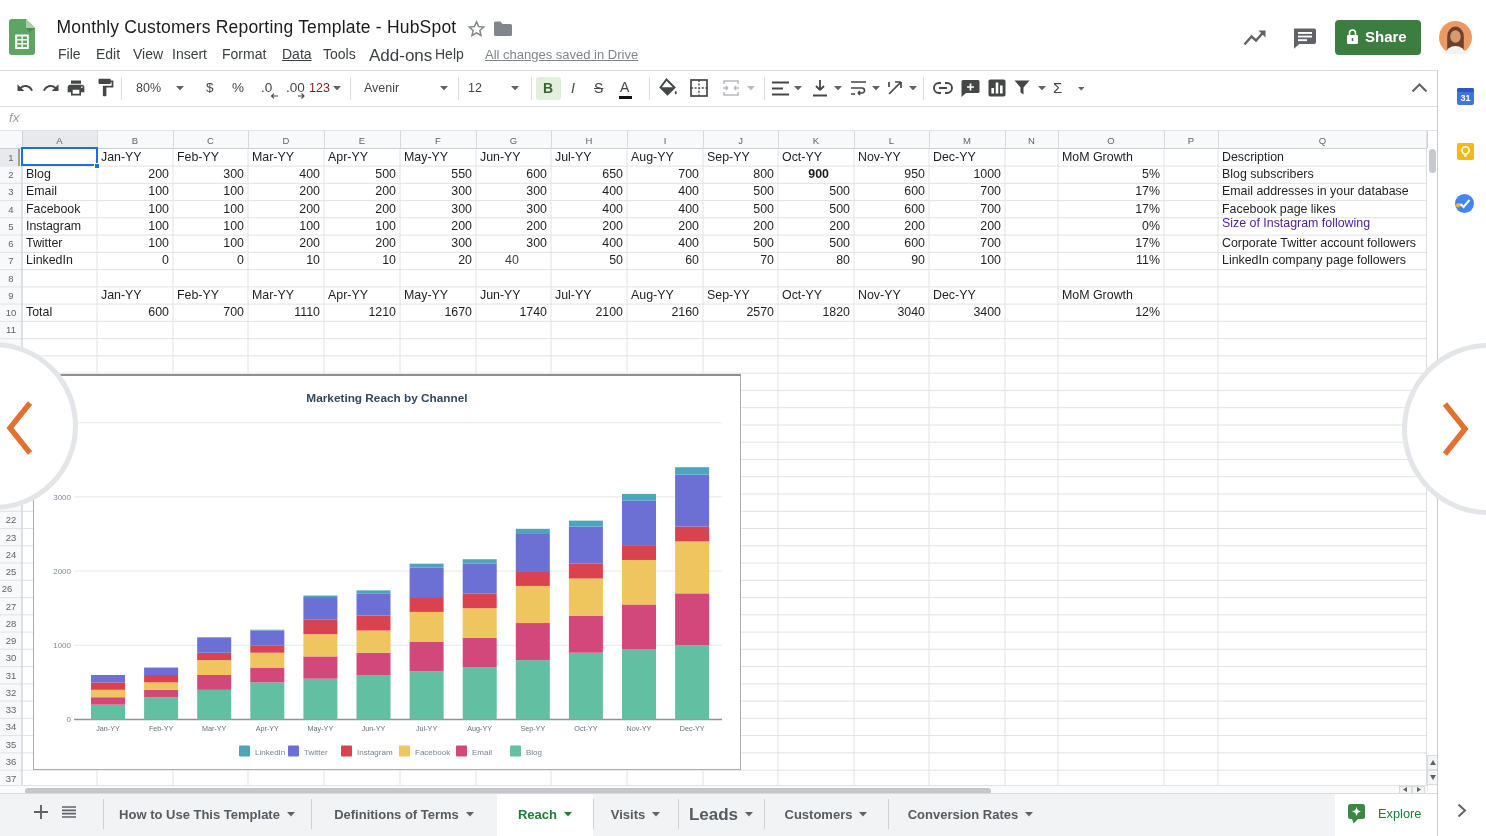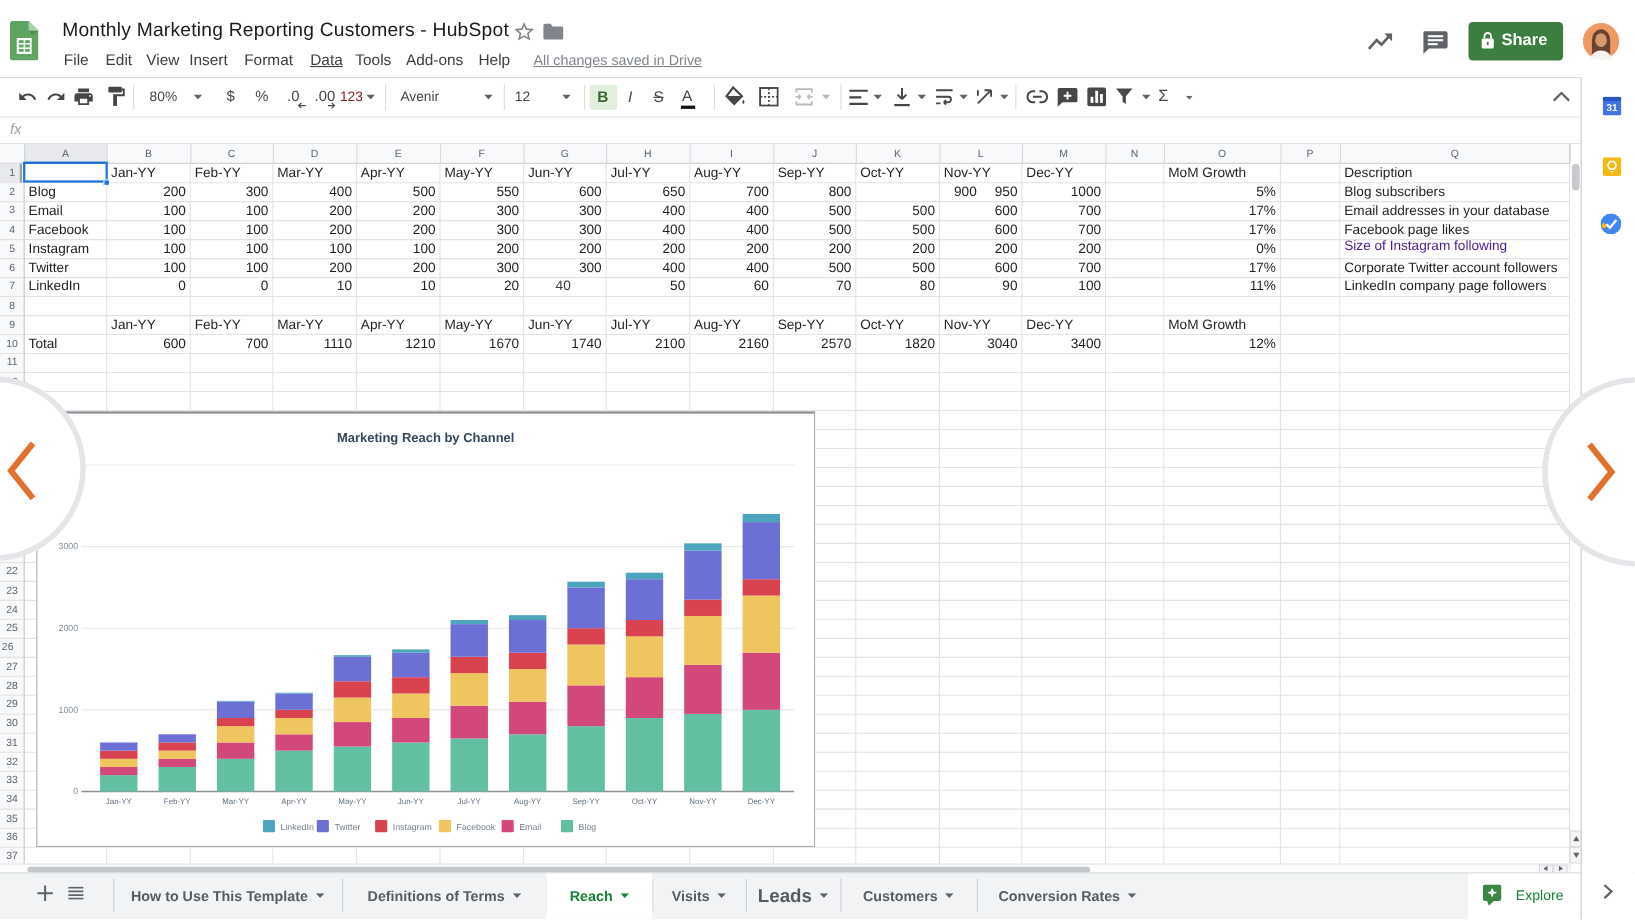--- a/index.html
+++ b/index.html
@@ -13,35 +13,35 @@
 <path d="M17 0 l9 9 h-9 z" fill="#a8d3aa"></path>
 <path d="M17 9 h9 l-5.5 4 z" fill="#44793f" opacity="0.55"></path>
 <rect x="6.2" y="15.5" width="13.6" height="14.5" fill="#fff"></rect>
 <rect x="8.2" y="17.5" width="4.3" height="2.6" fill="#5fa463"></rect>
 <rect x="13.8" y="17.5" width="4.3" height="2.6" fill="#5fa463"></rect>
 <rect x="8.2" y="21.5" width="4.3" height="2.6" fill="#5fa463"></rect>
 <rect x="13.8" y="21.5" width="4.3" height="2.6" fill="#5fa463"></rect>
 <rect x="8.2" y="25.5" width="4.3" height="2.6" fill="#5fa463"></rect>
 <rect x="13.8" y="25.5" width="4.3" height="2.6" fill="#5fa463"></rect>
 </svg>
-<div class="ab ct" id="doctitle" style="left:56.5px;top:16.5px;font-size:17.5px;letter-spacing:0.2px;color:#1b1b1b;">Monthly Marketing Reporting Customers - HubSpot</div>
+<div class="ab ct" id="doctitle" style="left:56.5px;top:16.5px;font-size:17.5px;letter-spacing:0.2px;color:#1b1b1b;">Monthly Customers Reporting Template - HubSpot</div>
 <svg class="ab" style="left:467px;top:20px;" width="19" height="18" viewBox="0 0 19 18">
 <path d="M9.5 1.8 l2.1 4.7 5.1 0.5 -3.8 3.4 1.1 5 -4.5 -2.6 -4.5 2.6 1.1 -5 -3.8 -3.4 5.1 -0.5 z" fill="none" stroke="#80868b" stroke-width="1.5"></path>
   </svg>
 <svg class="ab" style="left:493px;top:21px;" width="20" height="16" viewBox="0 0 20 16">
 <path d="M1 2 a1.5 1.5 0 0 1 1.5 -1.5 h5 l2 2.5 h8 a1.5 1.5 0 0 1 1.5 1.5 v9 a1.5 1.5 0 0 1 -1.5 1.5 h-15 a1.5 1.5 0 0 1 -1.5 -1.5 z" fill="#80868b"></path>
   </svg>
 <div class="ab ct" style="left:58px;top:46px;font-size:14px;color:#3c4043;">File</div>
 <div class="ab ct" style="left:96px;top:46px;font-size:14px;color:#3c4043;">Edit</div>
 <div class="ab ct" style="left:133px;top:46px;font-size:14px;color:#3c4043;">View</div>
 <div class="ab ct" style="left:172px;top:46px;font-size:14px;color:#3c4043;">Insert</div>
 <div class="ab ct" style="left:222px;top:46px;font-size:14px;color:#3c4043;">Format</div>
 <div class="ab ct" style="left:282px;top:46px;font-size:14px;color:#3c4043;text-decoration:underline;">Data</div>
 <div class="ab ct" style="left:323px;top:46px;font-size:14px;color:#3c4043;">Tools</div>
-<div class="ab ct" style="left:369px;top:46px;font-size:14px;color:#3c4043;">Add-ons</div>
+<div class="ab ct" style="left:369px;top:46px;font-size:17px;color:#3c4043;">Add-ons</div>
 <div class="ab ct" style="left:435px;top:46px;font-size:14px;color:#3c4043;">Help</div>
 <div class="ab ct" style="left:485px;top:46.5px;font-size:13px;color:#80868b;text-decoration:underline;">All changes saved in Drive</div>
 <svg class="ab" style="left:1243px;top:28px;" width="26" height="19" viewBox="0 0 26 19">
 <path d="M1.5 16.5 L8.5 8.5 L13 12.5 L21 3.5" fill="none" stroke="#5f6368" stroke-width="2.4"></path>
 <path d="M15.5 2.5 h7 v7 z" fill="#5f6368"></path>
   </svg>
 <svg class="ab" style="left:1294px;top:27px;" width="23" height="23" viewBox="0 0 23 23">
 <path d="M2 1.5 h19 a1.8 1.8 0 0 1 1.8 1.8 v12 a1.8 1.8 0 0 1 -1.8 1.8 h-15 l-5.8 5.3 v-19.1 a1.8 1.8 0 0 1 1.8 -1.8 z" fill="#5f6368" transform="translate(-0.8,0)"></path>
 <rect x="4" y="5" width="14" height="1.9" fill="#fff"></rect>
 <rect x="4" y="8.6" width="14" height="1.9" fill="#fff"></rect>
@@ -334,21 +334,21 @@
 <div class="ab ct" style="left:26px;top:166.1px;height:17.26px;line-height:17.26px;font-size:12.4px;color:#1f1f1f;">Blog</div>
 <div class="ab ct" style="left:99px;top:166.1px;width:70px;height:17.26px;line-height:17.26px;text-align:right;font-size:12.4px;color:#1f1f1f;">200</div>
 <div class="ab ct" style="left:174px;top:166.1px;width:70px;height:17.26px;line-height:17.26px;text-align:right;font-size:12.4px;color:#1f1f1f;">300</div>
 <div class="ab ct" style="left:250px;top:166.1px;width:70px;height:17.26px;line-height:17.26px;text-align:right;font-size:12.4px;color:#1f1f1f;">400</div>
 <div class="ab ct" style="left:326px;top:166.1px;width:70px;height:17.26px;line-height:17.26px;text-align:right;font-size:12.4px;color:#1f1f1f;">500</div>
 <div class="ab ct" style="left:402px;top:166.1px;width:70px;height:17.26px;line-height:17.26px;text-align:right;font-size:12.4px;color:#1f1f1f;">550</div>
 <div class="ab ct" style="left:477px;top:166.1px;width:70px;height:17.26px;line-height:17.26px;text-align:right;font-size:12.4px;color:#1f1f1f;">600</div>
 <div class="ab ct" style="left:553px;top:166.1px;width:70px;height:17.26px;line-height:17.26px;text-align:right;font-size:12.4px;color:#1f1f1f;">650</div>
 <div class="ab ct" style="left:629px;top:166.1px;width:70px;height:17.26px;line-height:17.26px;text-align:right;font-size:12.4px;color:#1f1f1f;">700</div>
 <div class="ab ct" style="left:704px;top:166.1px;width:70px;height:17.26px;line-height:17.26px;text-align:right;font-size:12.4px;color:#1f1f1f;">800</div>
-<div class="ab ct" style="left:818px;top:166.1px;width:70px;height:17.26px;line-height:17.26px;text-align:right;font-size:12.4px;color:#1f1f1f;">900</div>
+<div class="ab ct" style="left:759px;top:166.1px;width:70px;height:17.26px;line-height:17.26px;text-align:right;font-size:12.4px;color:#1f1f1f;font-weight:bold;">900</div>
 <div class="ab ct" style="left:855px;top:166.1px;width:70px;height:17.26px;line-height:17.26px;text-align:right;font-size:12.4px;color:#1f1f1f;">950</div>
 <div class="ab ct" style="left:931px;top:166.1px;width:70px;height:17.26px;line-height:17.26px;text-align:right;font-size:12.4px;color:#1f1f1f;">1000</div>
 <div class="ab ct" style="left:1090px;top:166.1px;width:70px;height:17.26px;line-height:17.26px;text-align:right;font-size:12.4px;color:#1f1f1f;">5%</div>
 <div class="ab ct" style="left:1222px;top:166.1px;height:17.26px;line-height:17.26px;font-size:12.4px;color:#1f1f1f;">Blog subscribers</div>
 <div class="ab ct" style="left:26px;top:183.3px;height:17.26px;line-height:17.26px;font-size:12.4px;color:#1f1f1f;">Email</div>
 <div class="ab ct" style="left:99px;top:183.3px;width:70px;height:17.26px;line-height:17.26px;text-align:right;font-size:12.4px;color:#1f1f1f;">100</div>
 <div class="ab ct" style="left:174px;top:183.3px;width:70px;height:17.26px;line-height:17.26px;text-align:right;font-size:12.4px;color:#1f1f1f;">100</div>
 <div class="ab ct" style="left:250px;top:183.3px;width:70px;height:17.26px;line-height:17.26px;text-align:right;font-size:12.4px;color:#1f1f1f;">200</div>
 <div class="ab ct" style="left:326px;top:183.3px;width:70px;height:17.26px;line-height:17.26px;text-align:right;font-size:12.4px;color:#1f1f1f;">200</div>
 <div class="ab ct" style="left:402px;top:183.3px;width:70px;height:17.26px;line-height:17.26px;text-align:right;font-size:12.4px;color:#1f1f1f;">300</div>

